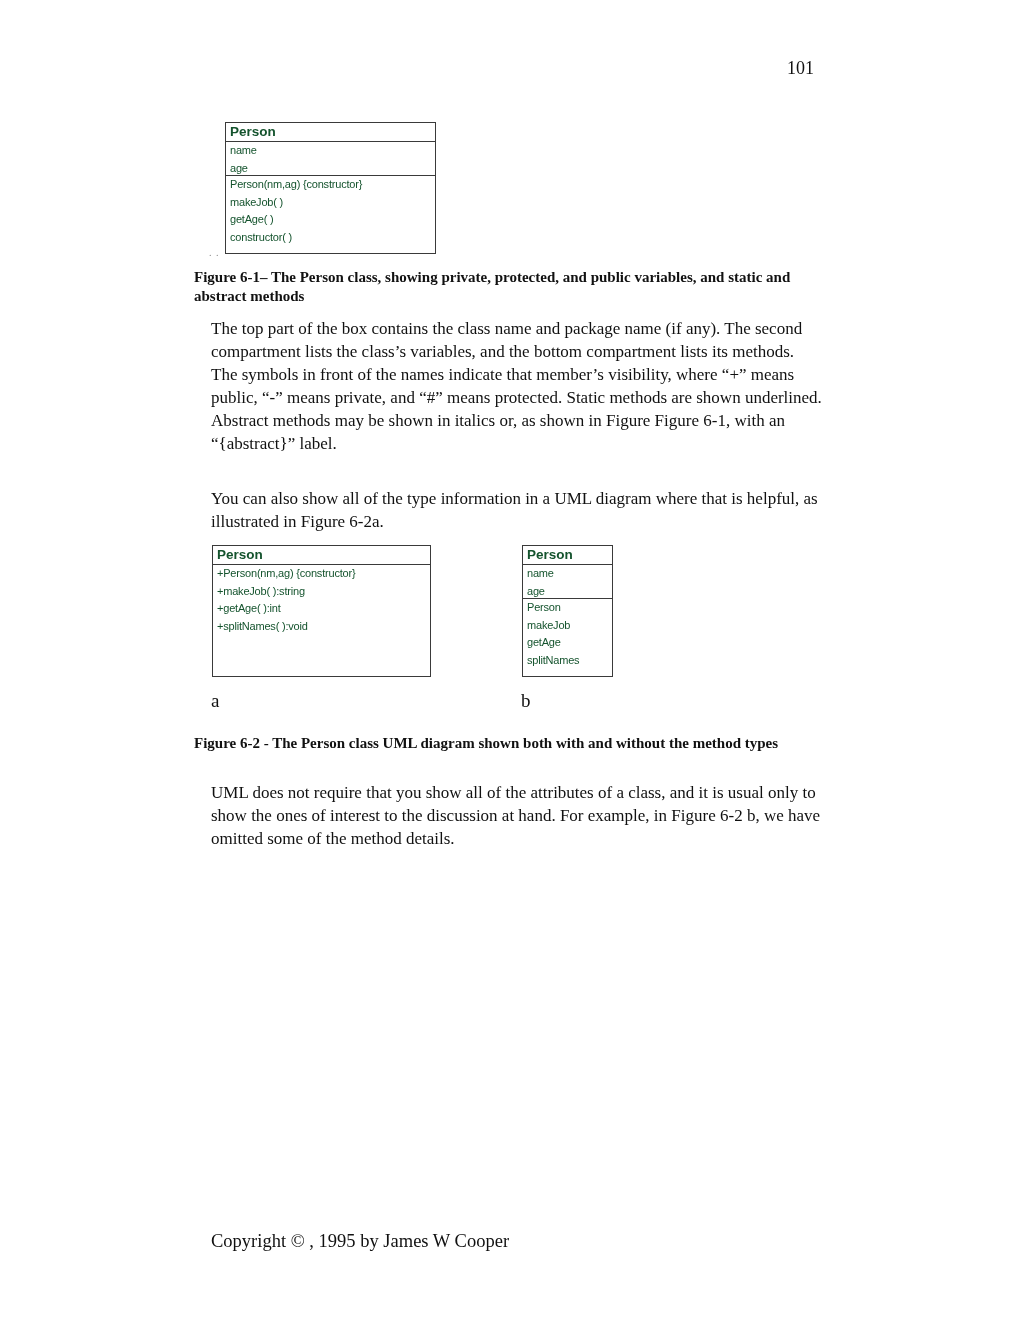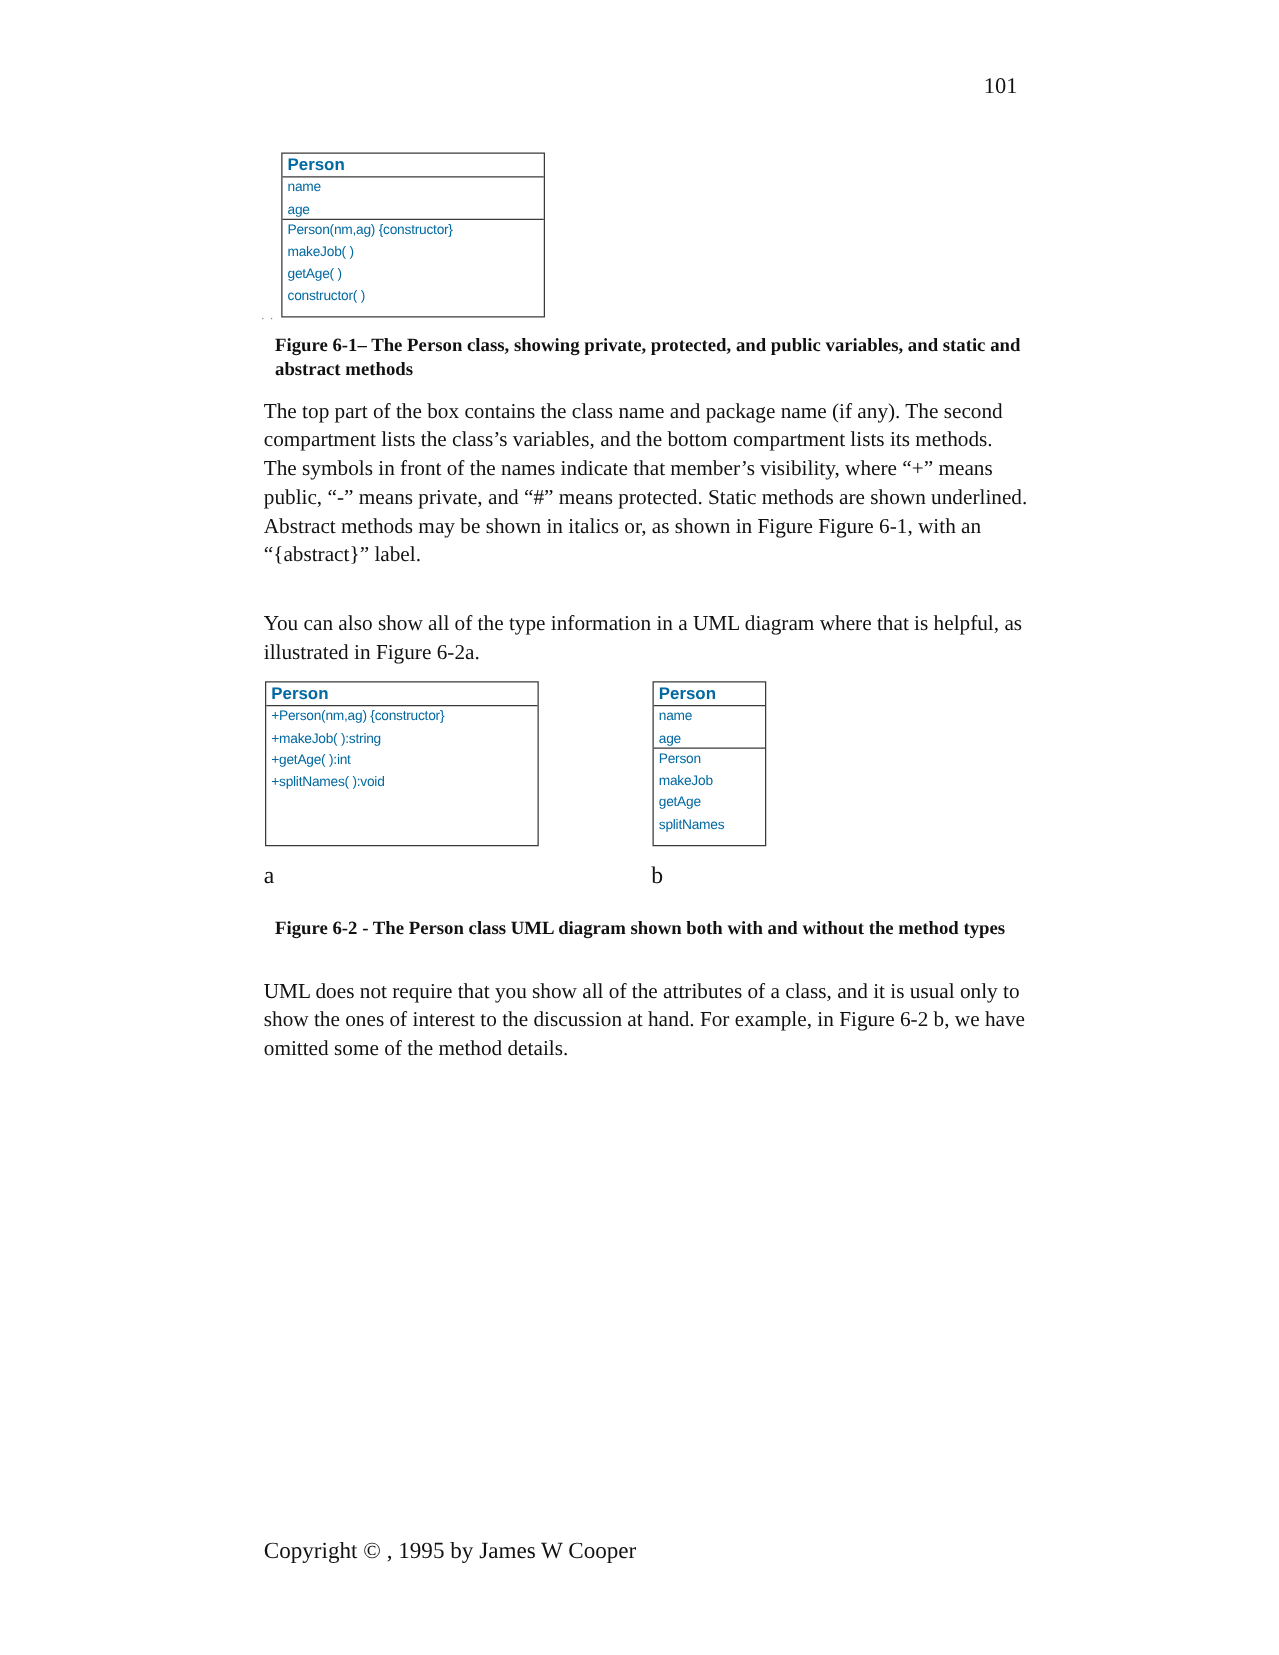--- a/index.html
+++ b/index.html
@@ -23,21 +23,21 @@
       font-size: 18px;
       line-height: 20px;
     }
 
     
     .uml {
       position: absolute;
       border: 1.5px solid #3a3a3a;
       background: #ffffff;
       font-family: "Liberation Sans", "DejaVu Sans", sans-serif;
-      color: #0369a1;
+      color: #14532d;
       box-sizing: border-box;
     }
     .uml .hdr {
       border-bottom: 1.5px solid #3a3a3a;
       font-weight: bold;
       font-size: 13.5px;
       line-height: 17px;
       padding: 0 0 0 4px;
       height: 19px;
       box-sizing: border-box;
@@ -70,21 +70,21 @@
     .stray-dots {
       left: 209px;
       top: 248px;
       font-size: 10px;
       color: #888;
       line-height: 10px;
       letter-spacing: 1px;
     }
 
     .caption {
-      left: 220px;
+      left: 194px;
       width: 610px;
       font-weight: bold;
       font-size: 15px;
       line-height: 19px;
     }
     #caption-fig1 { top: 268px; }
     #caption-fig2 { top: 734px; }
 
     .para {
       left: 211px;

